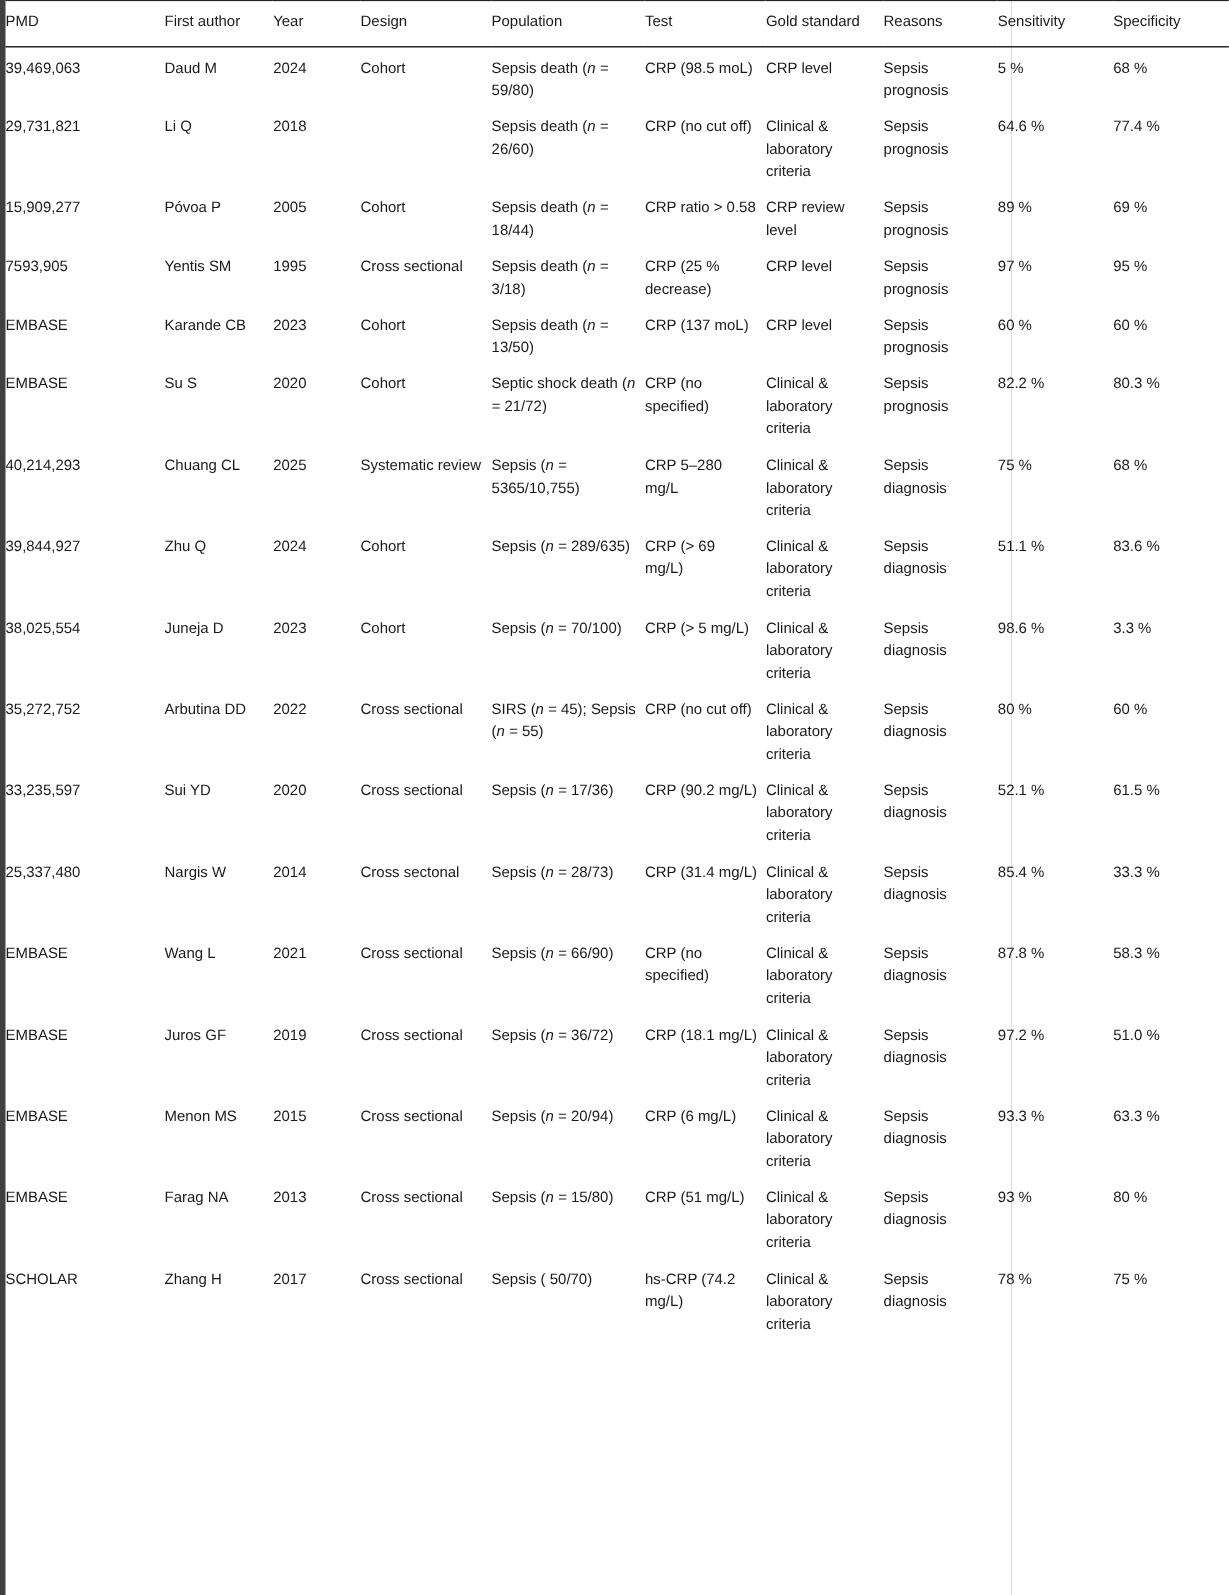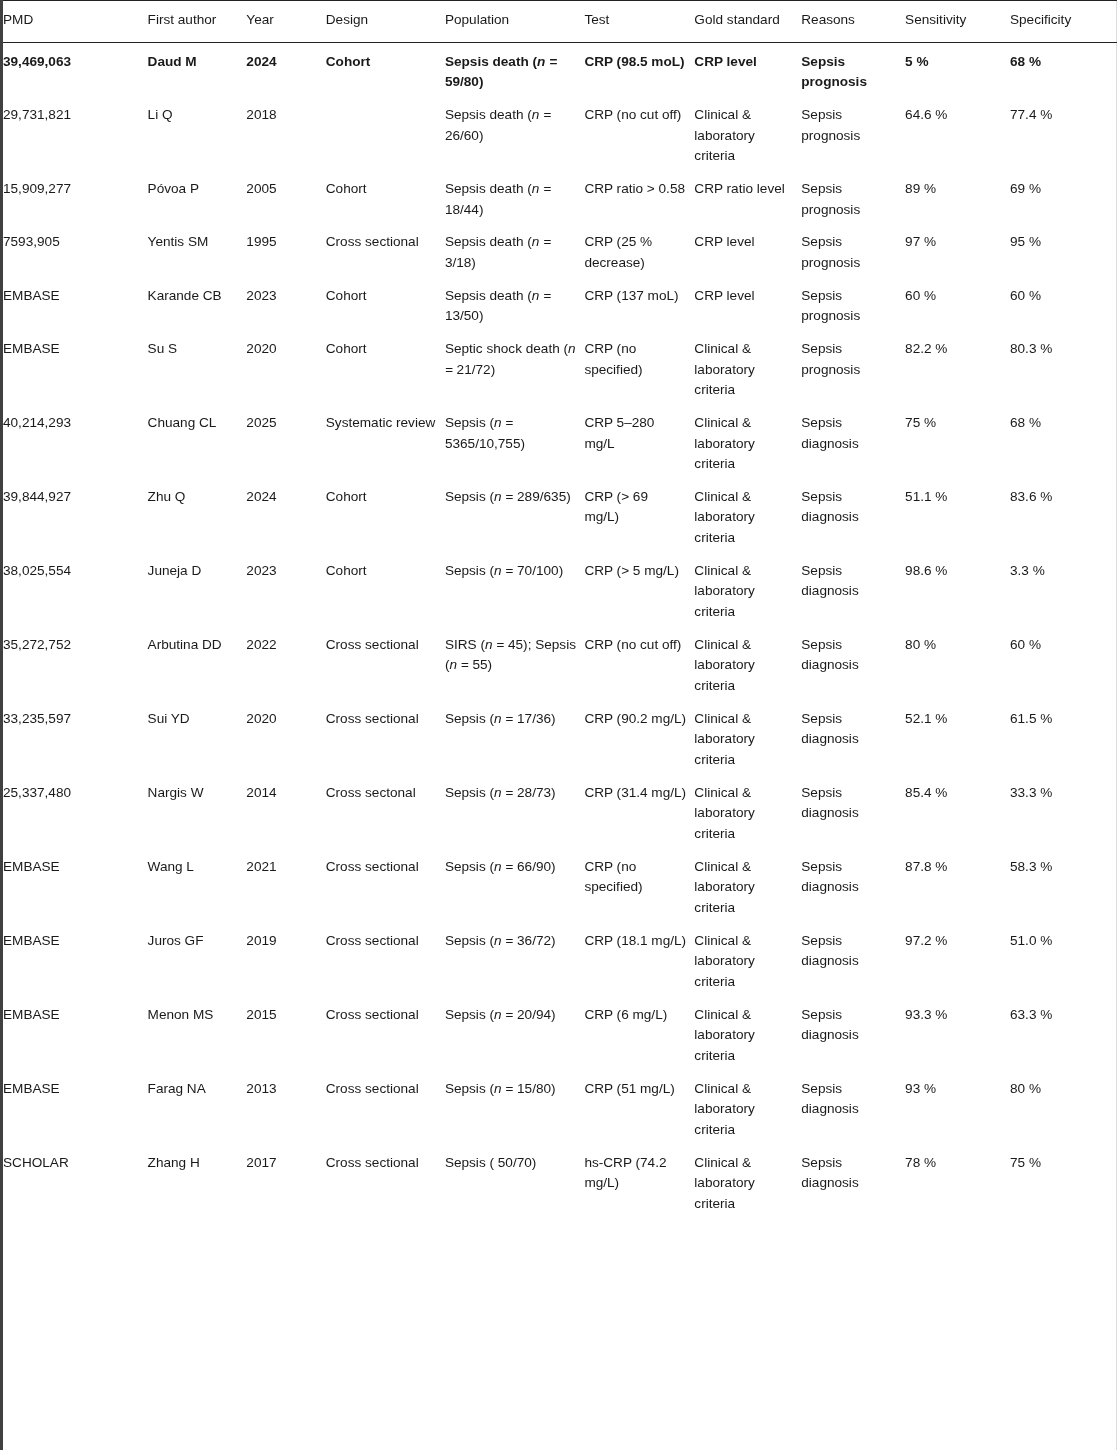--- a/index.html
+++ b/index.html
@@ -10,24 +10,24 @@
   }
   body {
     width: 1117px;
     height: 1450px;
     font-family: "Liberation Sans", sans-serif;
     color: #1a1a1a;
     overflow: hidden;
   }
   #table-wrap {
     position: relative;
-    width: 1117px;
+    width: 920px;
     height: 1450px;
     box-sizing: border-box;
-    border-left: 3px solid #404040;
+    border-left: 5px solid #404040;
     border-right: 1px solid #dcdcdc;
   }
   table.studies {
     border-collapse: collapse;
     width: 1117px;
     table-layout: fixed;
     font-size: 13.6px;
     line-height: 1.52;
   }
   table.studies thead tr.head-row {
@@ -42,21 +42,20 @@
     color: #1a1a1a;
   }
   table.studies tbody td {
     vertical-align: top;
     text-align: left;
     padding: 6px 8px 6px 0;
     border: none;
   }
   table.studies tbody tr:first-child td {
     padding-top: 9px;
-    font-weight: bold;
   }
   table.studies tbody tr:last-child td {
     padding-bottom: 10px;
   }
   
   col.c-pmd       { width: 142px; }
   col.c-author    { width: 97px;  }
   col.c-year      { width: 78px;  }
   col.c-design    { width: 117px; }
   col.c-pop       { width: 137px; }
@@ -125,21 +124,21 @@
           <td class="cell">64.6 %</td>
           <td class="cell">77.4 %</td>
         </tr>
         <tr>
           <td class="cell">15,909,277</td>
           <td class="cell">Póvoa P</td>
           <td class="cell">2005</td>
           <td class="cell">Cohort</td>
           <td class="cell">Sepsis death (<span class="n-italic">n =</span> 18/44)</td>
           <td class="cell">CRP ratio &gt; 0.58</td>
-          <td class="cell">CRP ratio level</td>
+          <td class="cell">CRP review level</td>
           <td class="cell">Sepsis prognosis</td>
           <td class="cell">89 %</td>
           <td class="cell">69 %</td>
         </tr>
         <tr>
           <td class="cell">7593,905</td>
           <td class="cell">Yentis SM</td>
           <td class="cell">1995</td>
           <td class="cell">Cross sectional</td>
           <td class="cell">Sepsis death (<span class="n-italic">n =</span> 3/18)</td>

